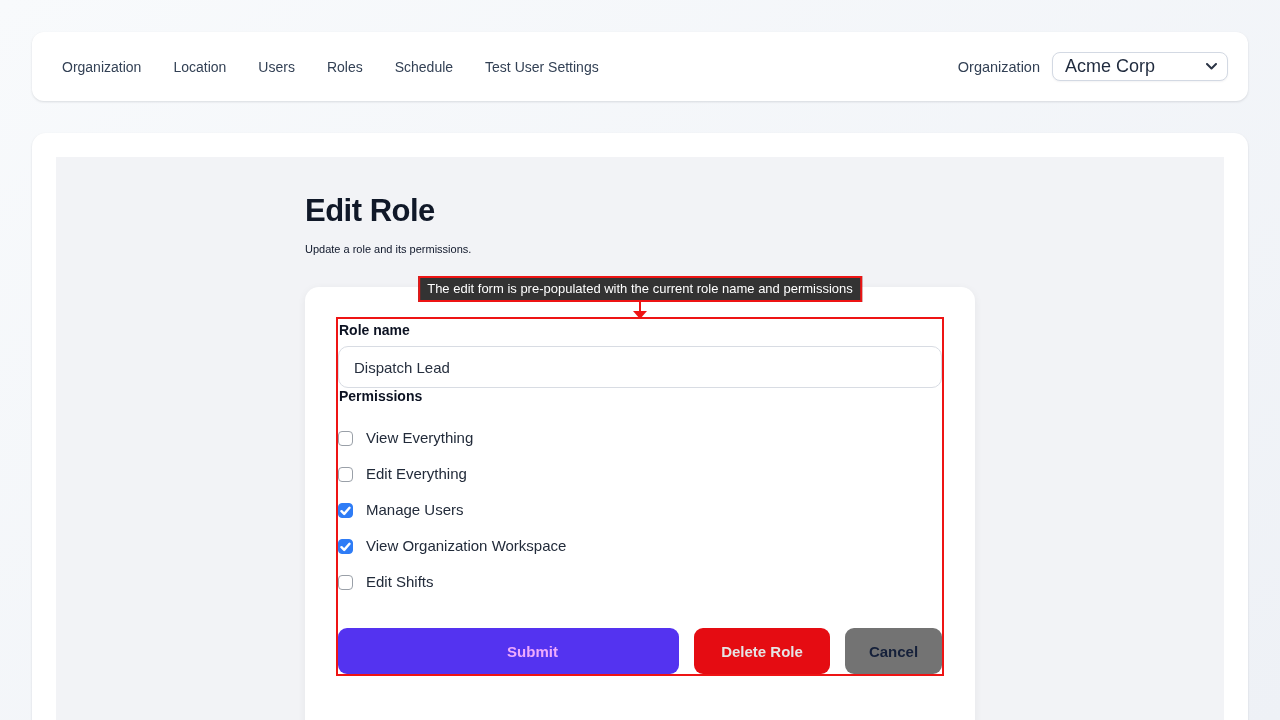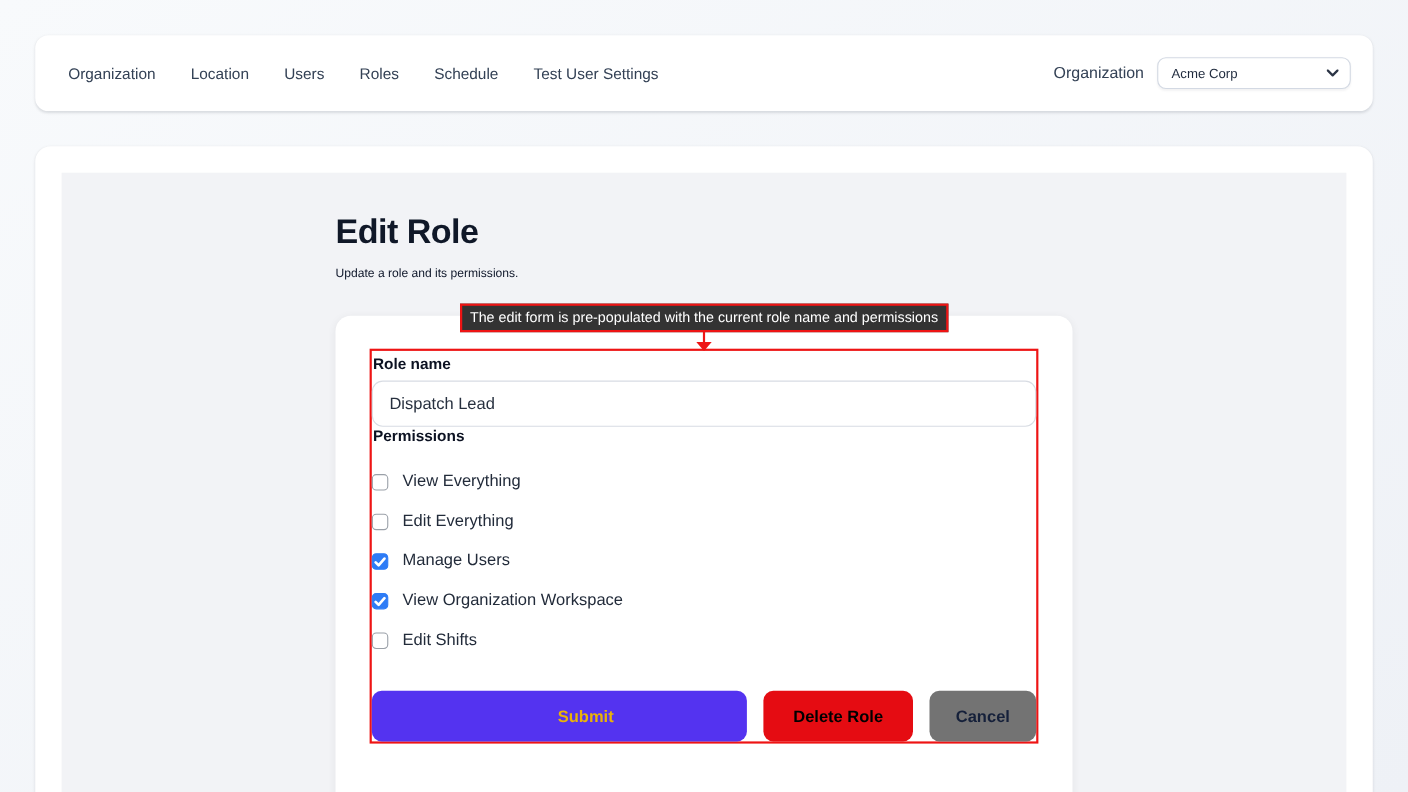--- a/index.html
+++ b/index.html
@@ -25,21 +25,21 @@
   }
   .nav-links{display:flex;align-items:center;gap:32px;}
   .nav-links a{
     font-size:14px;font-weight:500;color:#334155;text-decoration:none;cursor:pointer;white-space:nowrap;
   }
   .nav-right{margin-left:auto;display:flex;align-items:center;gap:12px;}
   .org-label{font-size:14.5px;color:#334155;}
   .org-select{
     width:176px;height:29px;background:#fff;border:1px solid #d3d9e3;border-radius:8px;
     display:flex;align-items:center;justify-content:space-between;
-    padding:0 10px 0 12px;font-size:12px;color:#1f2a3d;cursor:pointer;
+    padding:0 10px 0 12px;font-size:18px;color:#1f2a3d;cursor:pointer;
     box-shadow:0 1px 2px rgba(16,24,40,.05);
   }
   .org-select .chev{display:flex;align-items:center;}
   
   .main-card{
     position:absolute;left:32px;top:133px;width:1216px;height:660px;
     background:#fff;border-radius:14px;
     box-shadow:0 1px 3px rgba(16,24,40,.08),0 1px 2px rgba(16,24,40,.05);
     padding:24px;
   }
@@ -80,22 +80,22 @@
   }
   .checkbox svg{display:none;}
   .checkbox.checked{background:var(--check-blue);border-color:var(--check-blue);}
   .checkbox.checked svg{display:block;}
   .check-label{font-size:15px;color:#222b3a;}
   .btn-row{display:flex;gap:15px;margin-top:38px;}
   .btn{
     height:46px;border:none;border-radius:9px;font-size:15px;font-weight:700;
     font-family:inherit;cursor:pointer;
   }
-  .btn.submit{flex:1;background:var(--submit);color:#eab308;padding-left:48px;}
-  .btn.delete{width:136px;background:var(--delete);color:#000000;}
+  .btn.submit{flex:1;background:var(--submit);color:#f0abfc;padding-left:48px;}
+  .btn.delete{width:136px;background:var(--delete);color:#e5e5e5;}
   .btn.cancel{width:97px;background:#737373;color:#15203a;}
 </style>
 </head>
 <body>
 
 <header class="nav-card">
   <nav class="nav-links">
     <a>Organization</a>
     <a>Location</a>
     <a>Users</a>

